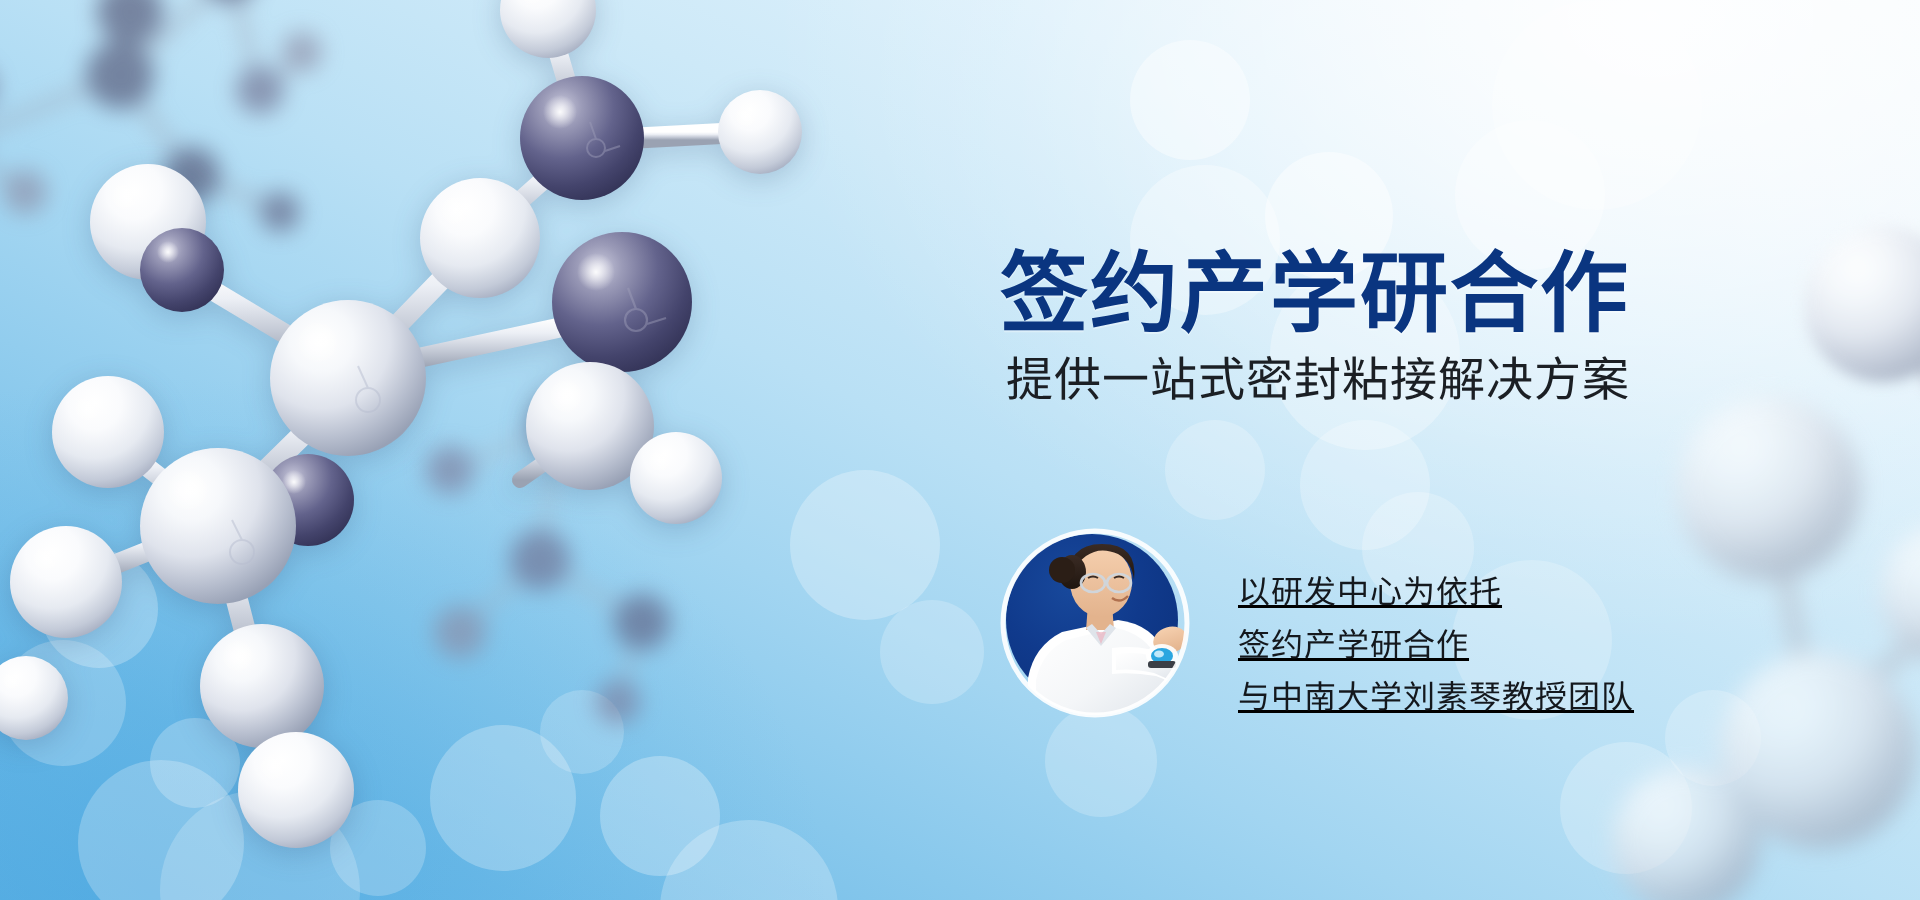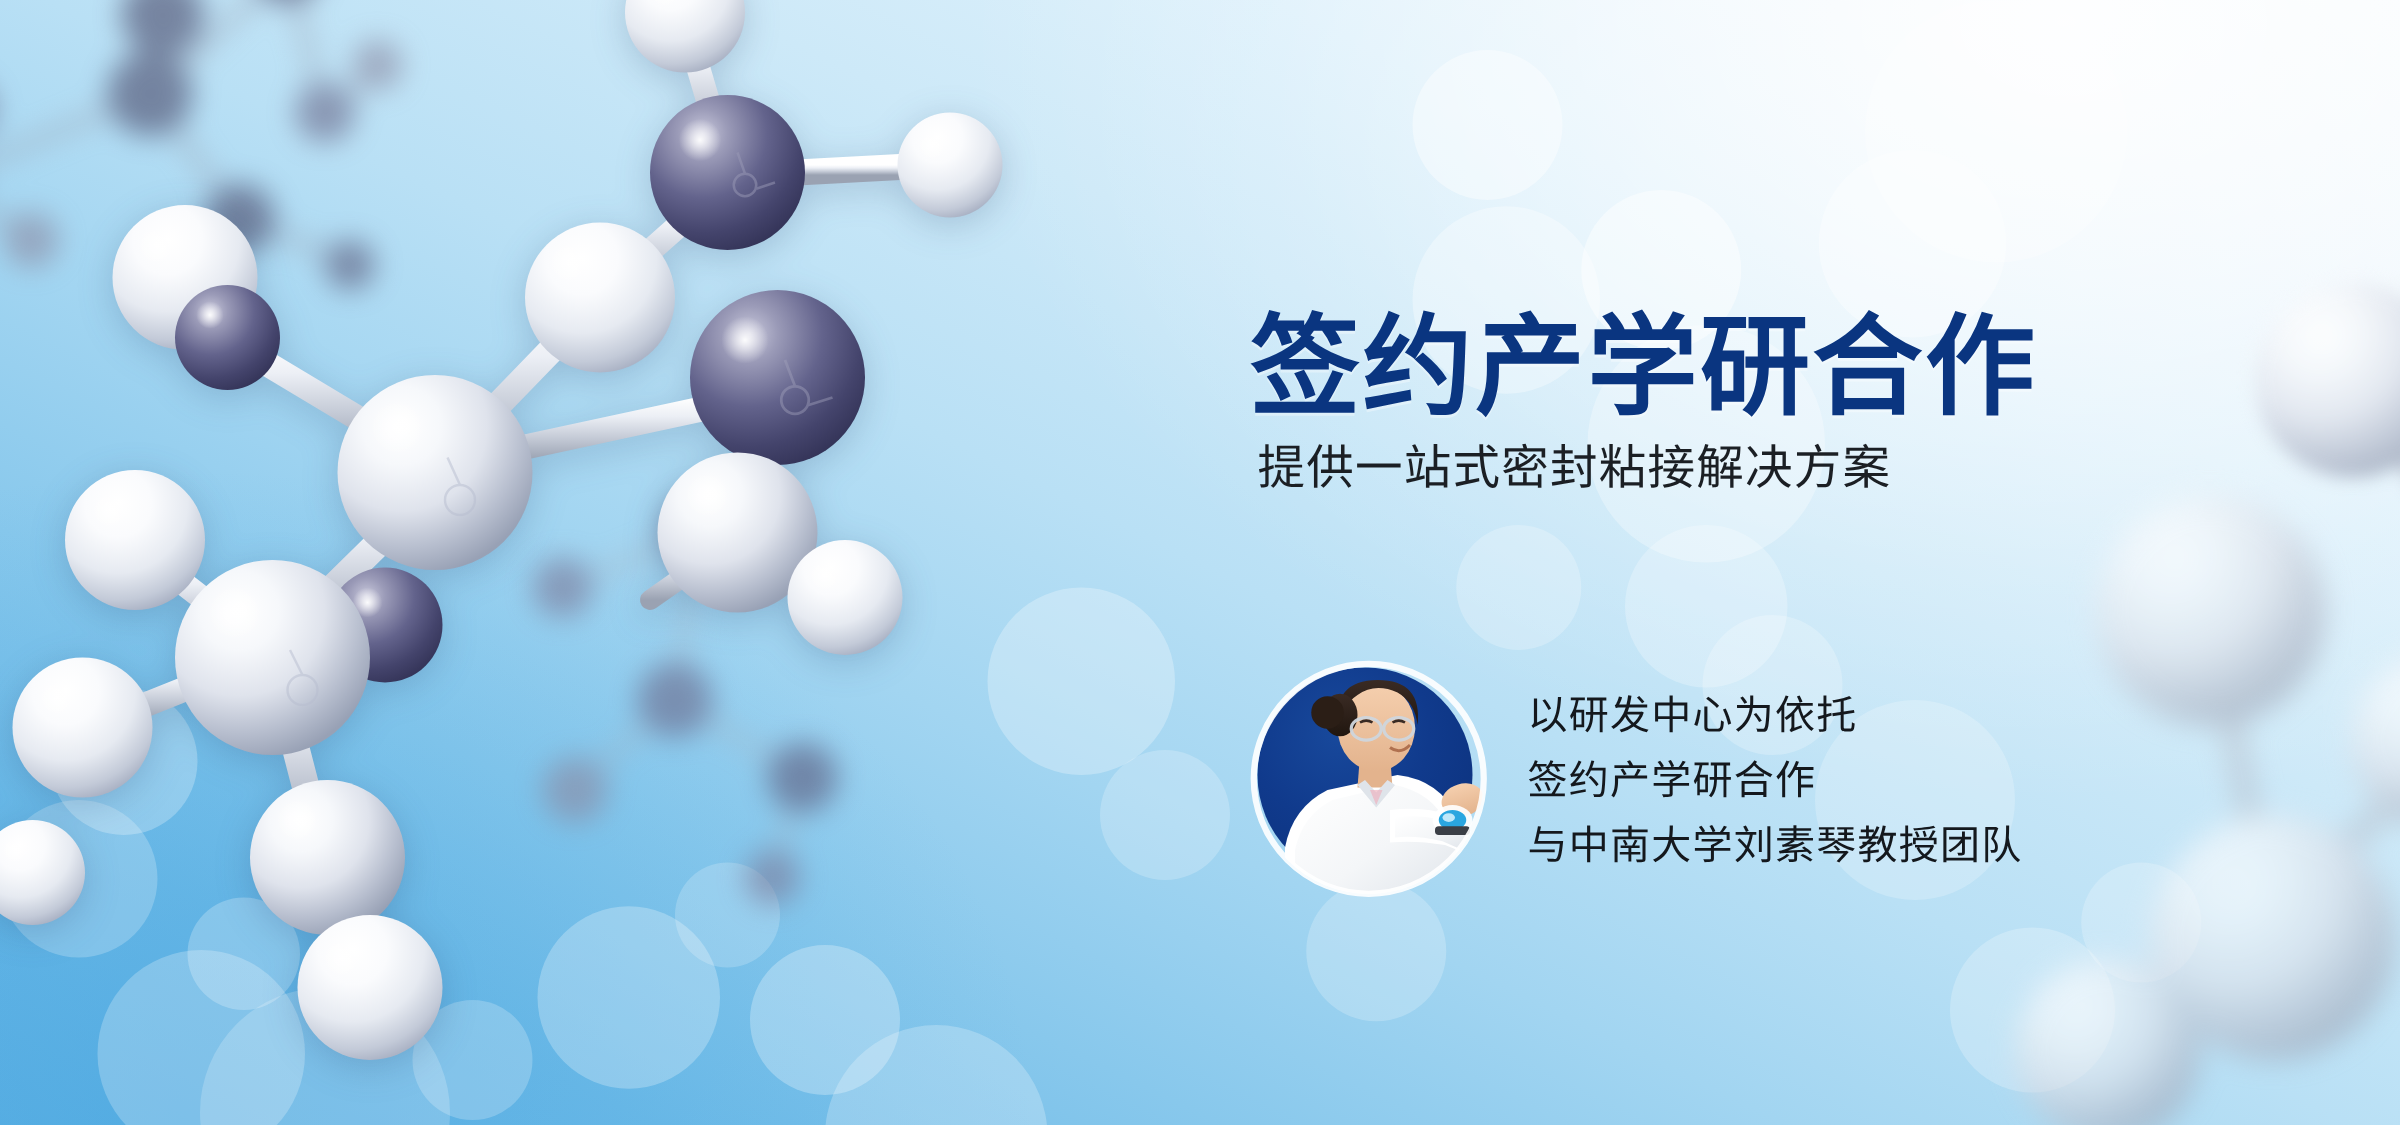--- a/index.html
+++ b/index.html
@@ -69,35 +69,36 @@
     font-size:88px;
     line-height:1;
     font-weight:bold;
     letter-spacing:2px;
     color:#0a3580;
     text-shadow:0 2px 0 rgba(255,255,255,.35);
     white-space:nowrap;
   }
   .subhead{
     margin:14px 0 0 6px;
-    font-size:38px;
+    font-size:47px;
     line-height:1.2;
     font-weight:normal;
     letter-spacing:1px;
     color:#1b1f24;
     white-space:nowrap;
   }
 
   
   .lower{
     position:absolute;
     left:1000px;top:528px;
     display:flex;
-    align-items:center;
-    gap:32px;
+    align-items:flex-end;
+    gap:48px;
+    text-decoration:underline;
   }
 
   .portrait{
     position:relative;
     width:190px;height:190px;
     flex:0 0 auto;
   }
   .portrait-disc{
     position:absolute;left:6px;top:6px;
     width:172px;height:172px;border-radius:50%;

